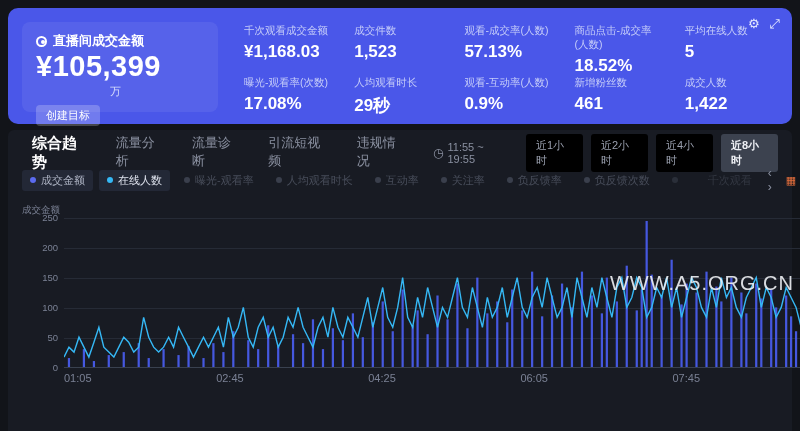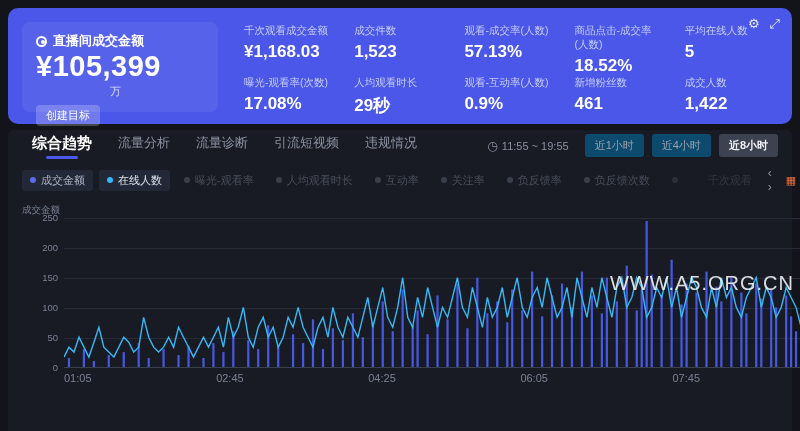--- a/index.html
+++ b/index.html
@@ -25,21 +25,21 @@
   .main { position:absolute; left:8px; top:130px; right:8px; bottom:0;
     background:#181b23; border-radius:6px 6px 0 0; }
   .tabbar { display:flex; align-items:flex-start; height:32px; padding:4px 14px 0 24px; }
   .tab { font-size:13px; color:#8a90a0; margin-right:26px; cursor:pointer; padding-bottom:4px; }
   .tab.active { font-size:15px; font-weight:bold; color:#fff; position:relative; }
   .tab.active::after { content:""; position:absolute; left:14px; right:14px; bottom:-2px; height:3px;
     background:#4a58ec; border-radius:2px; }
   .tab-right { margin-left:auto; display:flex; align-items:center; gap:8px; }
   .time-range { font-size:11px; color:#8a90a0; display:flex; align-items:center; gap:4px; margin-right:8px; }
   .clock-ic { font-size:12px; }
-  .range-btn { font-size:11px; color:#9aa0af; background:#0c4a6e; border-radius:3px; padding:4px 10px; cursor:pointer; }
+  .range-btn { font-size:11px; color:#9aa0af; background:#000000; border-radius:3px; padding:4px 10px; cursor:pointer; }
   .range-btn.active { background:#3c424f; color:#eef0f5; font-weight:bold; }
 
   .body-row { display:flex; position:absolute; top:34px; left:0; right:0; bottom:0; }
   .chart-col { flex:1; padding:4px 0 0 10px; position:relative; }
   .chips { display:flex; align-items:center; gap:6px; padding-left:4px; height:24px; overflow:hidden; }
   .chip { display:flex; align-items:center; gap:5px; font-size:11px; color:#6d7485;
     padding:3px 8px; border-radius:3px; white-space:nowrap; cursor:pointer; }
   .chip .dot { width:6px; height:6px; border-radius:50%; background:#565d6e; }
   .chip.on { background:#232836; color:#aeb4c4; }
   .chip.sel { background:#232836; color:#dfe3ee; }
@@ -135,20 +135,21 @@
     <span class="tab">流量分析</span>
     <span class="tab">流量诊断</span>
     <span class="tab">引流短视频</span>
     <span class="tab">违规情况</span>
     <div class="tab-right">
       <span class="time-range">
         <span class="clock-ic">◷</span>
         <span>11:55 ~ 19:55</span>
       </span>
       <span class="range-btn">近1小时</span>
+      <span class="range-btn">近2小时</span>
       <span class="range-btn">近4小时</span>
       <span class="range-btn active">近8小时</span>
     </div>
   </div>
 
   <div class="body-row">
 
     <div class="chart-col">
       <div class="chips">
         <span class="chip on">

